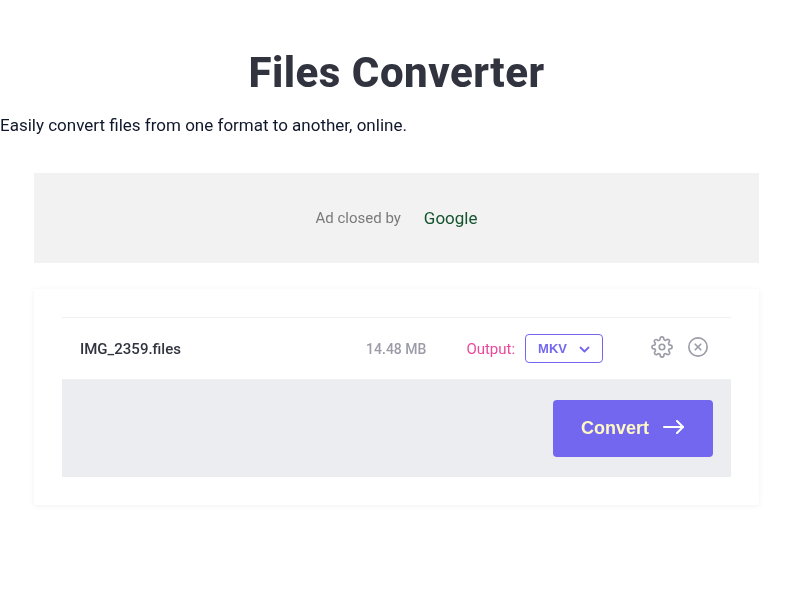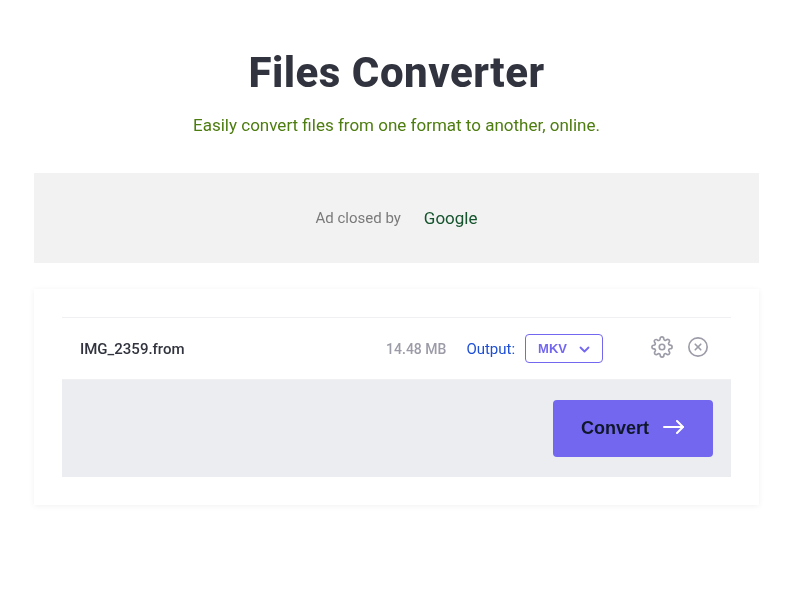--- a/index.html
+++ b/index.html
@@ -16,23 +16,22 @@
     }
     .page-title {
       text-align: center;
       font-size: 42px;
       font-weight: 800;
       color: #31343e;
       margin-top: 48px;
       letter-spacing: 0.5px;
     }
     .page-subtitle {
-      text-align: center;
       font-size: 17px;
-      color: #4d7c0f;
+      color: #0f172a;
       margin-top: 18px;
       font-weight: 400;
     }
     .ad-banner {
       margin: 38px 34px 0 34px;
       background: #f2f2f3;
       height: 90px;
       display: flex;
       align-items: center;
       justify-content: center;
@@ -94,25 +93,25 @@
     .file-name {
       flex: 1;
       font-size: 15px;
       color: #31343e;
       font-weight: 500;
     }
     .file-size {
       font-size: 14px;
       color: #9c9ca8;
       font-weight: 500;
-      margin-right: 20px;
+      margin-right: 40px;
     }
     .output-label {
       font-size: 15px;
-      color: #1d4ed8;
+      color: #ec4899;
       margin-right: 10px;
     }
     .format-select {
       display: flex;
       align-items: center;
       gap: 12px;
       border: 1.5px solid #7367f0;
       border-radius: 4px;
       padding: 6px 12px;
       cursor: pointer;
@@ -134,21 +133,21 @@
       margin-left: 6px;
     }
     .action-bar {
       background: #ecedf1;
       padding: 20px 18px;
       display: flex;
       justify-content: flex-end;
     }
     .convert-btn {
       background: #7367f0;
-      color: #0f172a;
+      color: #fef9c3;
       border: none;
       border-radius: 4px;
       padding: 18px 28px;
       font-size: 18px;
       font-weight: 600;
       cursor: pointer;
       display: flex;
       align-items: flex-start;
       gap: 14px;
     }
@@ -163,21 +162,21 @@
   <div class="ad-text">
     <span>Ad closed by</span>
     <span class="google-logo">Google</span>
   </div>
 </div>
 
 <div class="converter-card">
 
 
   <div class="file-row">
-    <div class="file-name">IMG_2359.from</div>
+    <div class="file-name">IMG_2359.files</div>
     <div class="file-size">14.48 MB</div>
     <div class="output-label">Output:</div>
     <button class="format-select">
       <span>MKV</span>
       <span>
         <svg width="11" height="7" viewBox="0 0 11 7" fill="none" stroke="#7367f0" stroke-width="1.8" stroke-linecap="round" stroke-linejoin="round">
           <path d="M1.5 1.5 L5.5 5.5 L9.5 1.5"></path>
         </svg>
       </span>
     </button>

